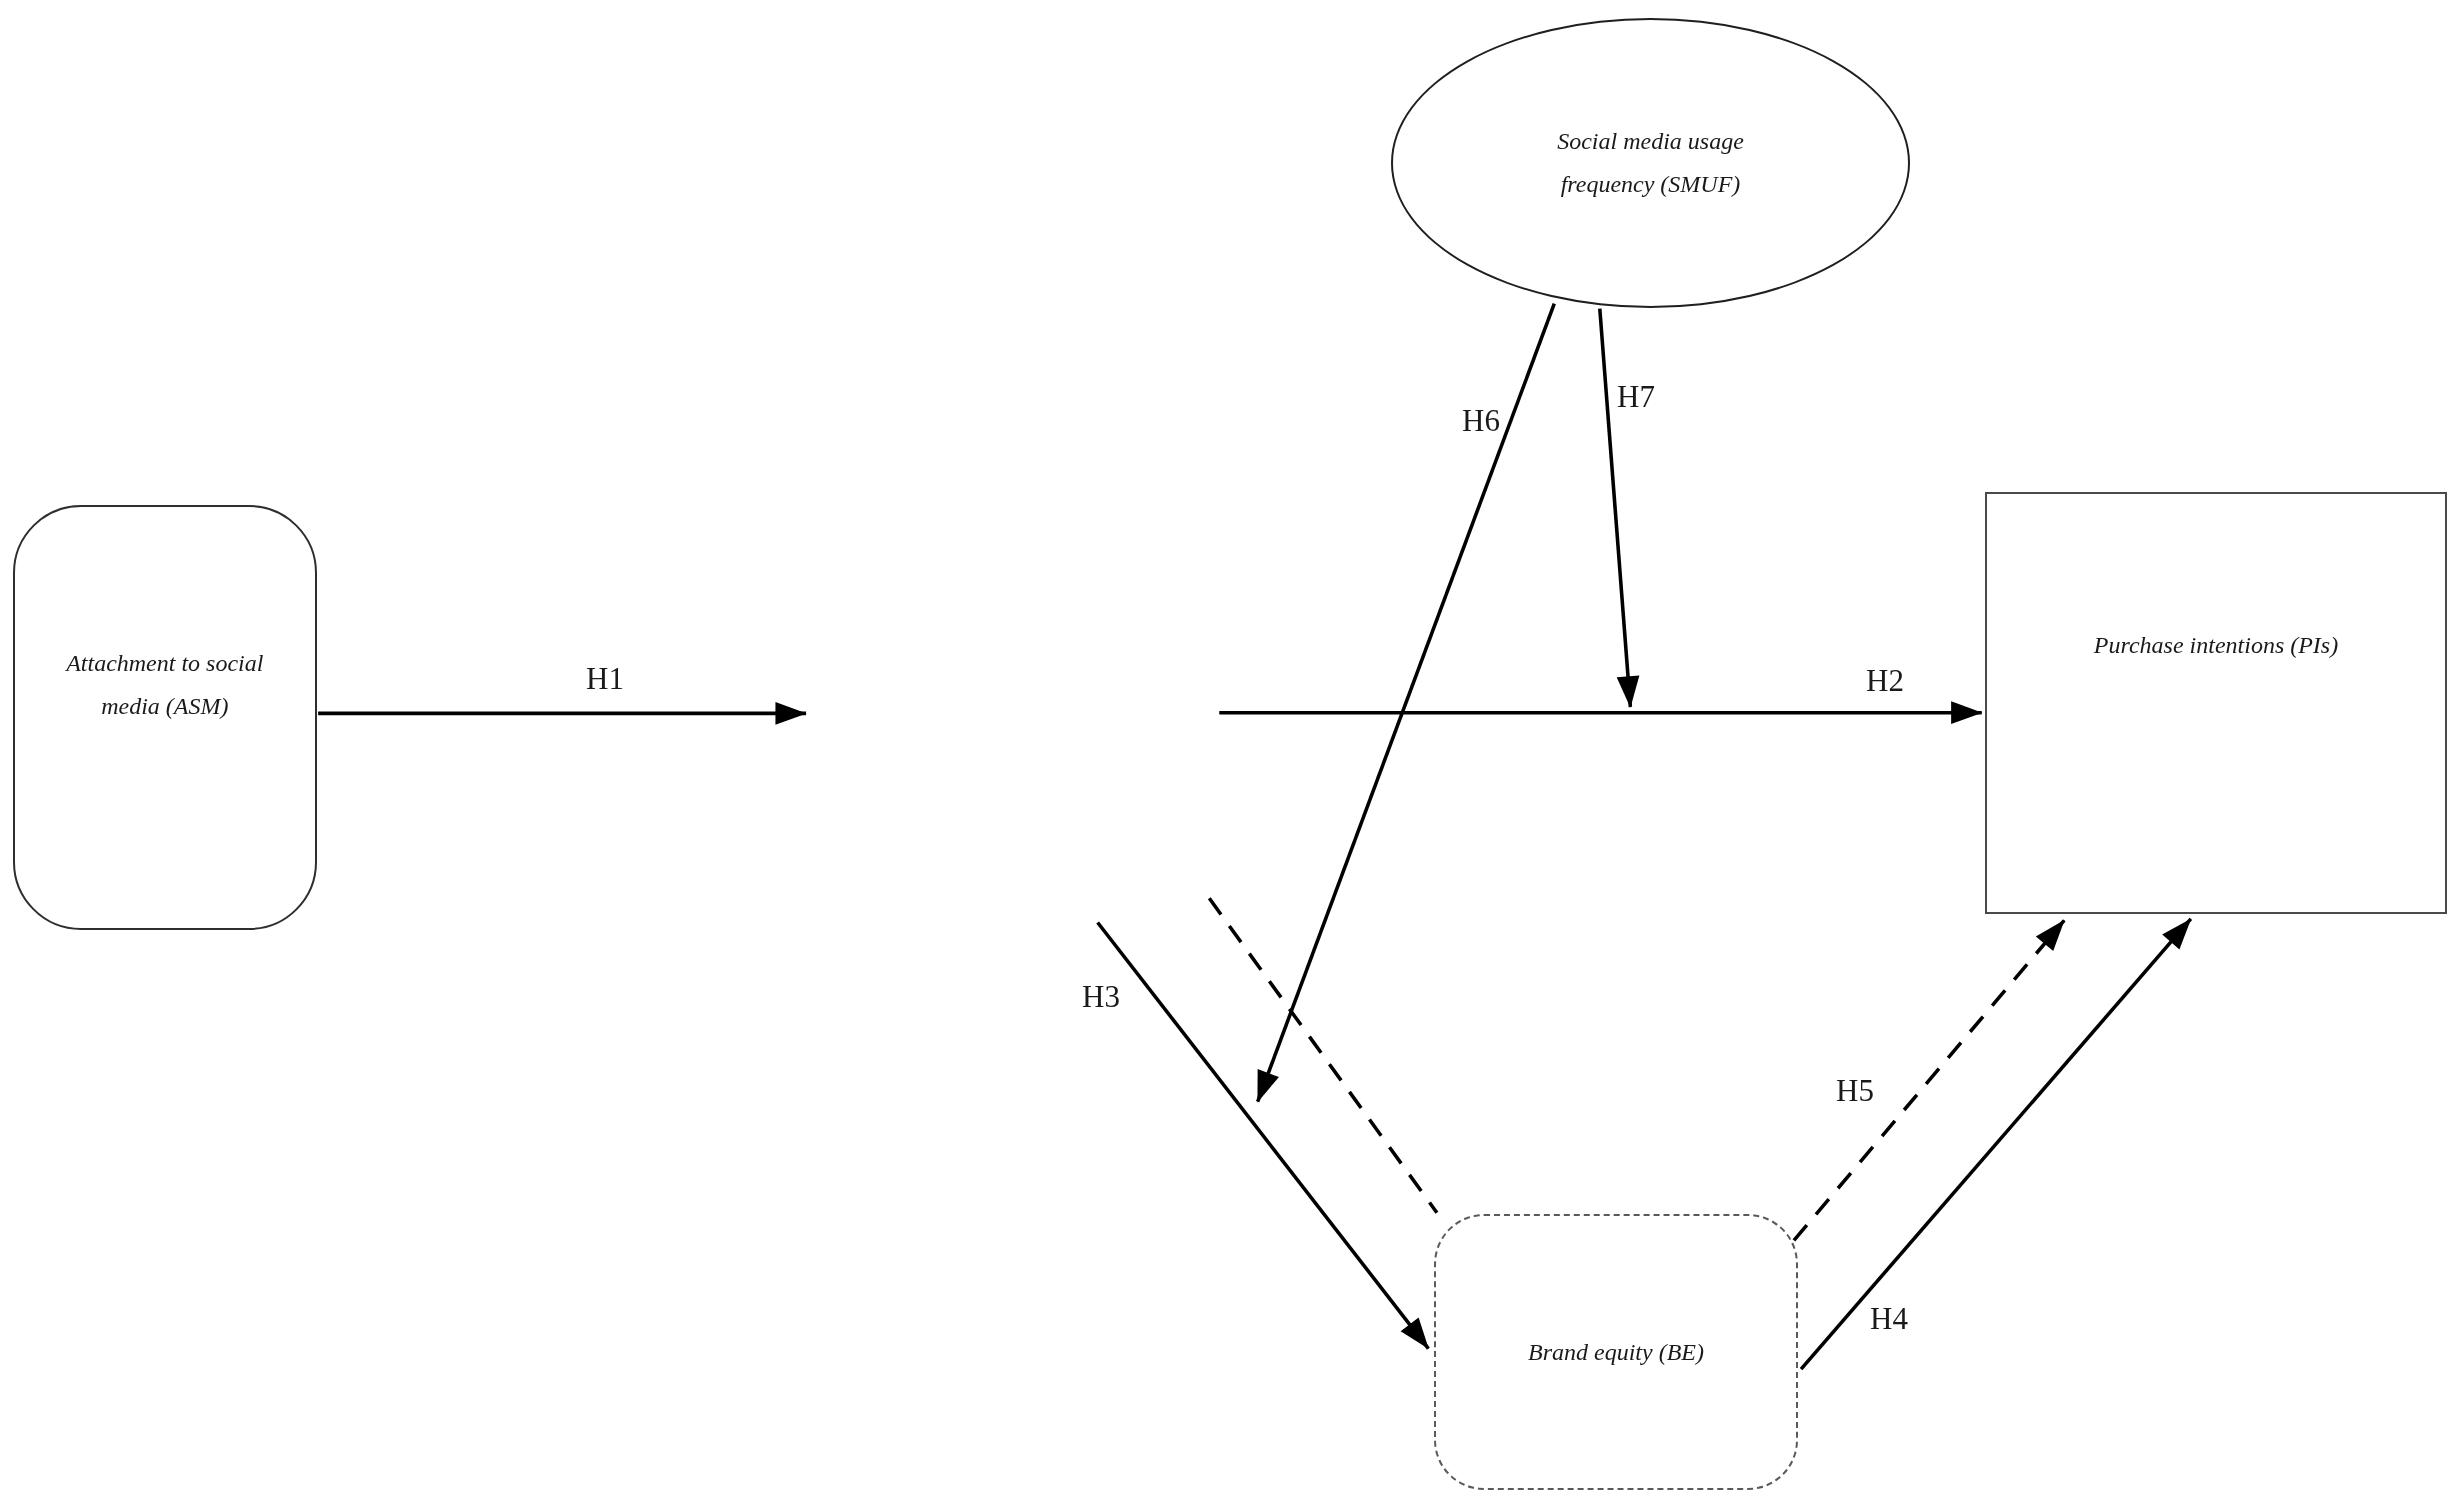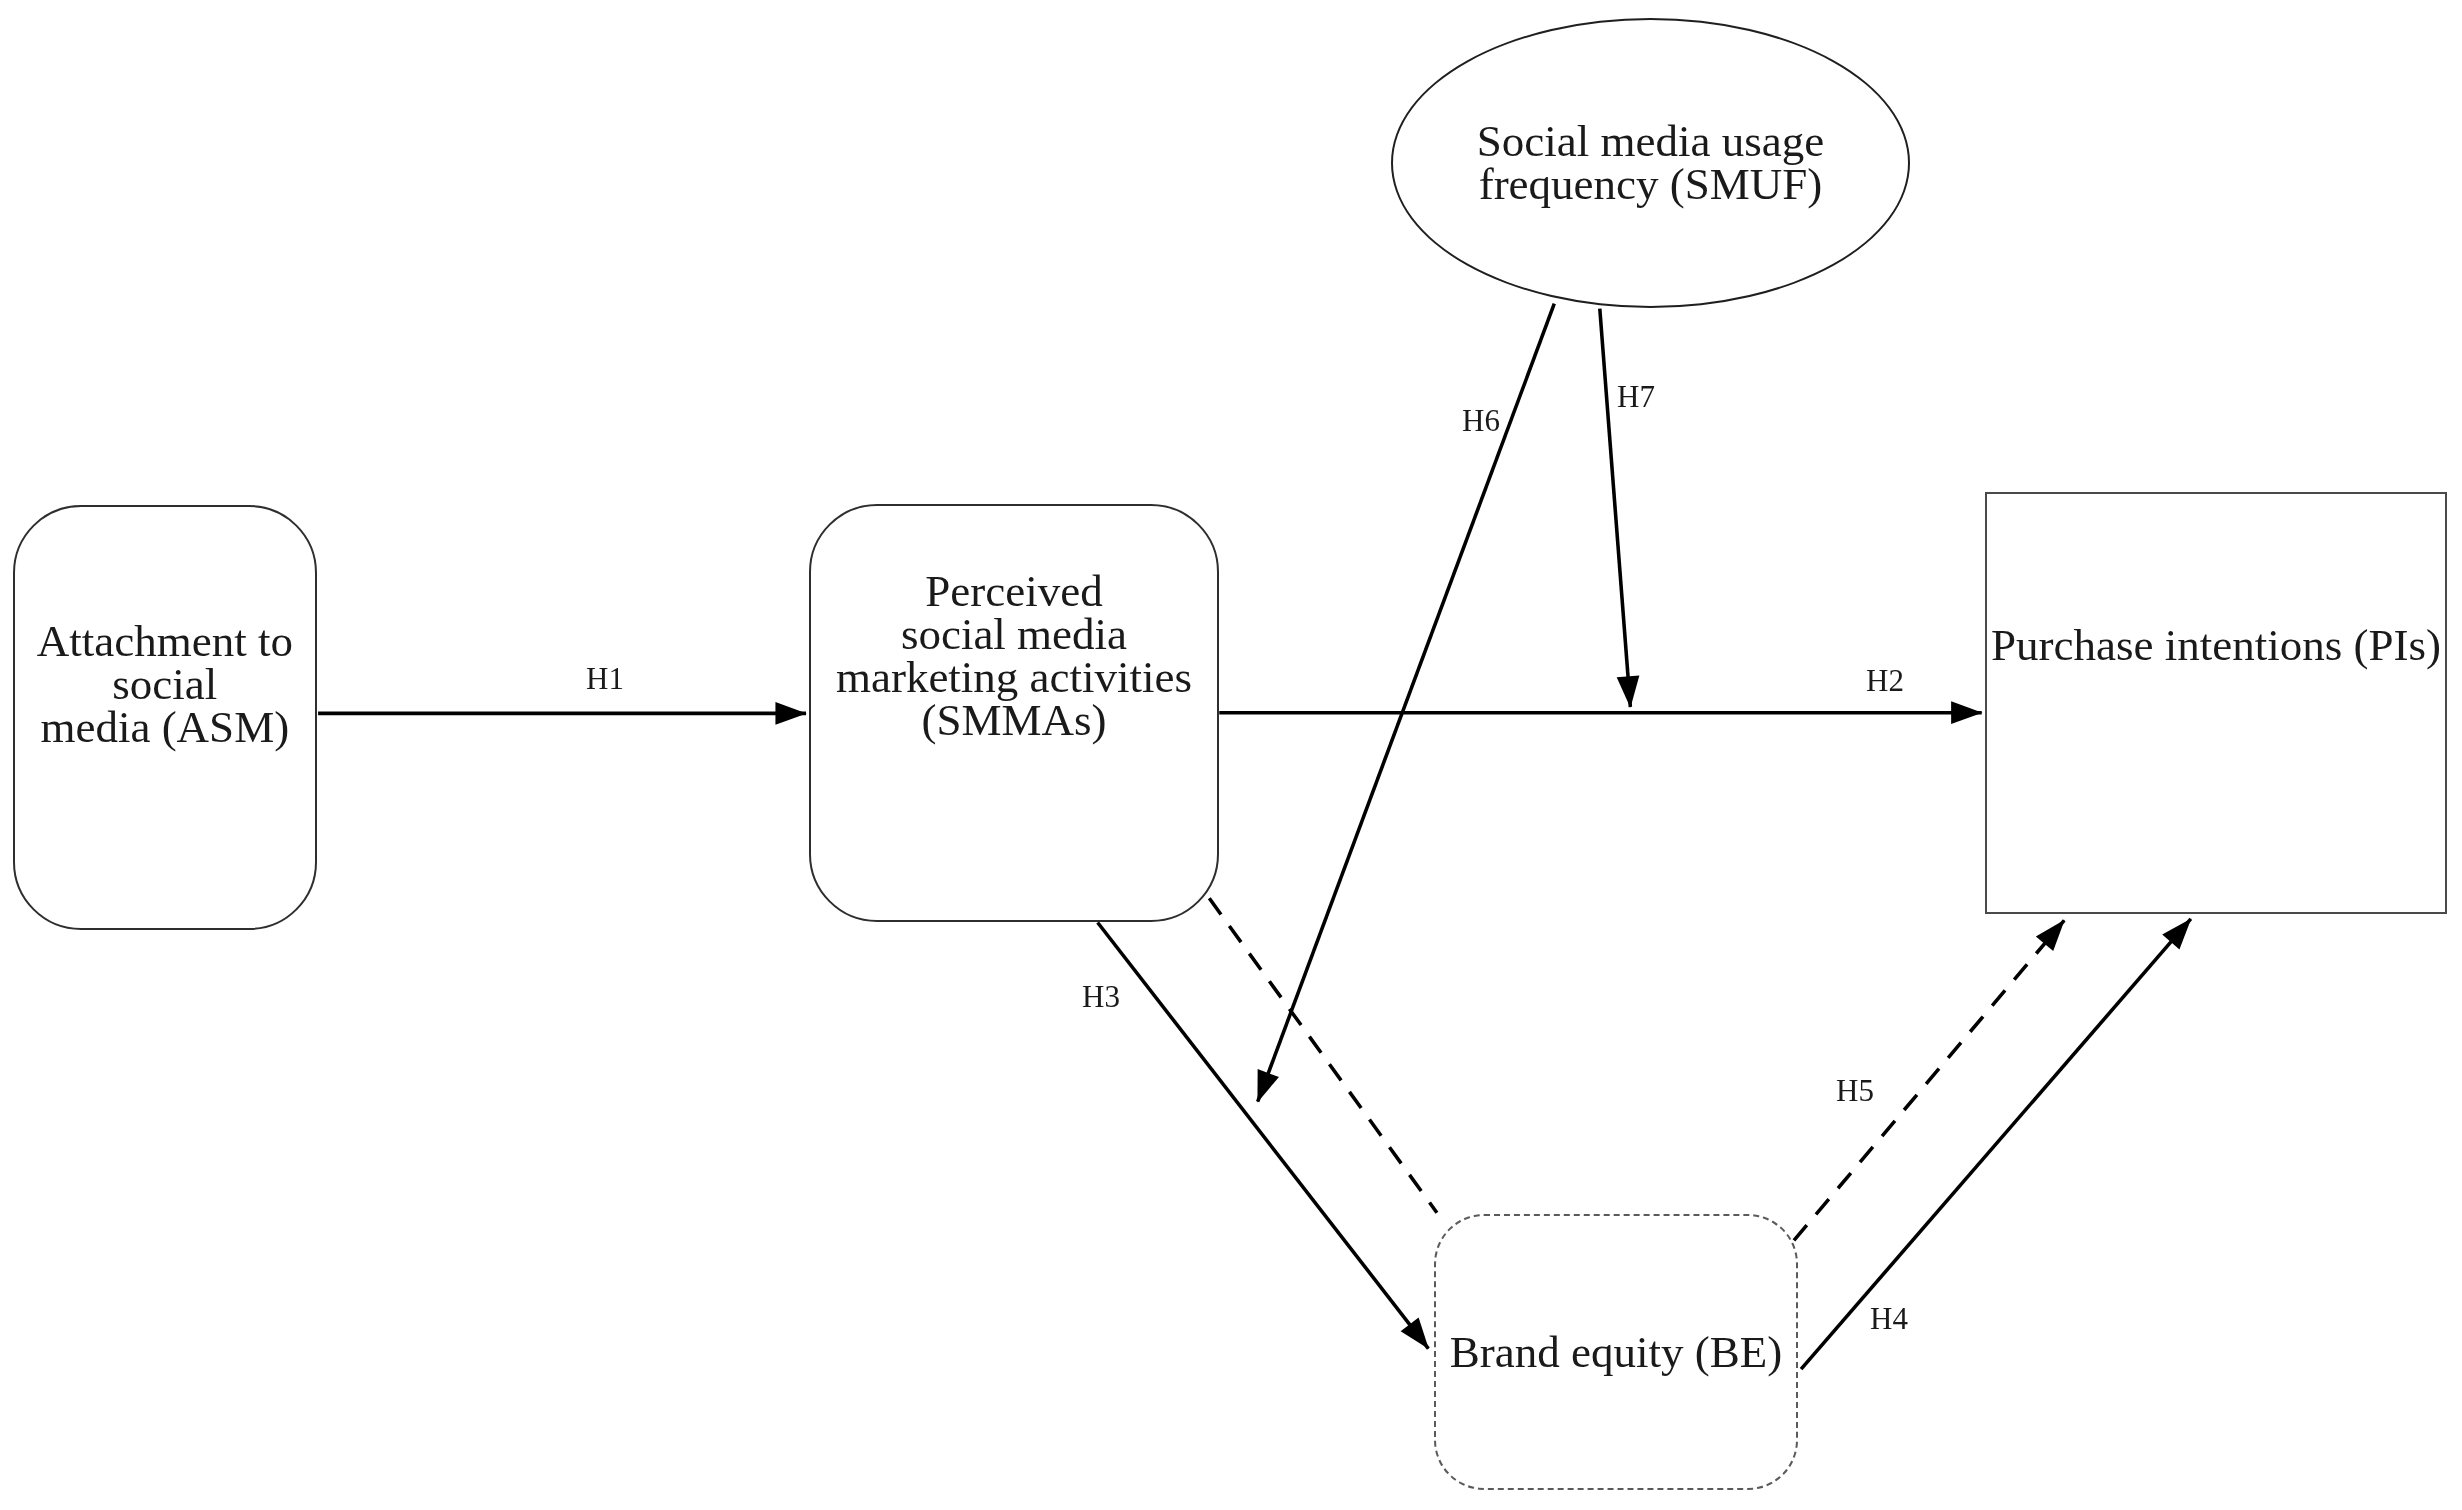--- a/index.html
+++ b/index.html
@@ -20,23 +20,24 @@
   .node {
     position: absolute;
     display: flex;
     align-items: center;
     justify-content: center;
     text-align: center;
     box-sizing: border-box;
     background: #ffffff;
   }
   .node-label {
-    font-size: 45px;
+    font-size: 24px;
     line-height: 43px;
     white-space: pre-line;
+    font-style: italic;
   }
   #node-asm {
     left: 12.8px; top: 505px; width: 304px; height: 425px;
     border: 2.1px solid #2e2e2e; border-radius: 68px;
     padding-bottom: 66px;
     text-align: center;
   }
   #node-smmas {
     left: 809px; top: 504px; width: 410px; height: 418px;
     border: 2.1px solid #2e2e2e; border-radius: 68px;
@@ -105,26 +106,20 @@
   <div class="node" id="node-smuf">
     <span class="node-label">Social media usage
 frequency (SMUF)</span>
   </div>
 
   <div class="node" id="node-asm">
     <span class="node-label">Attachment to social
 media (ASM)</span>
   </div>
 
-  <div class="node" id="node-smmas">
-    <span class="node-label">Perceived
-social media
-marketing activities
-(SMMAs)</span>
-  </div>
 
   <div class="node" id="node-pis">
     <span class="node-label">Purchase intentions (PIs)</span>
   </div>
 
   <div class="node" id="node-be">
     <span class="node-label">Brand equity (BE)</span>
   </div>
 
   <span class="hyp-label" id="hyp-h1">H1</span>

